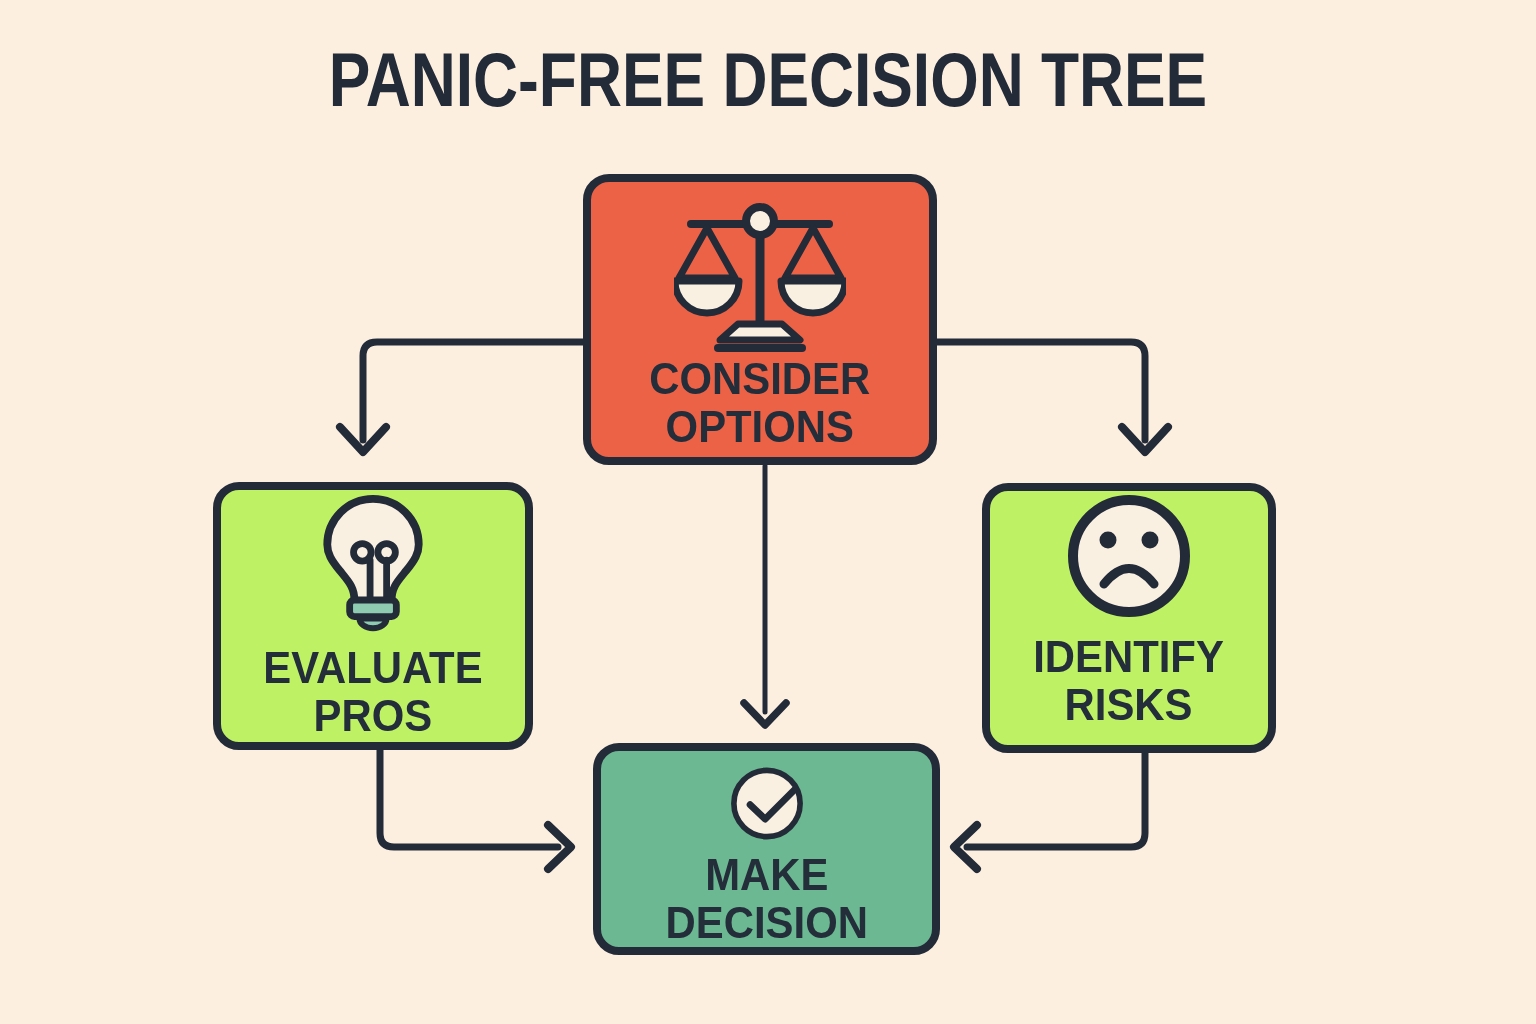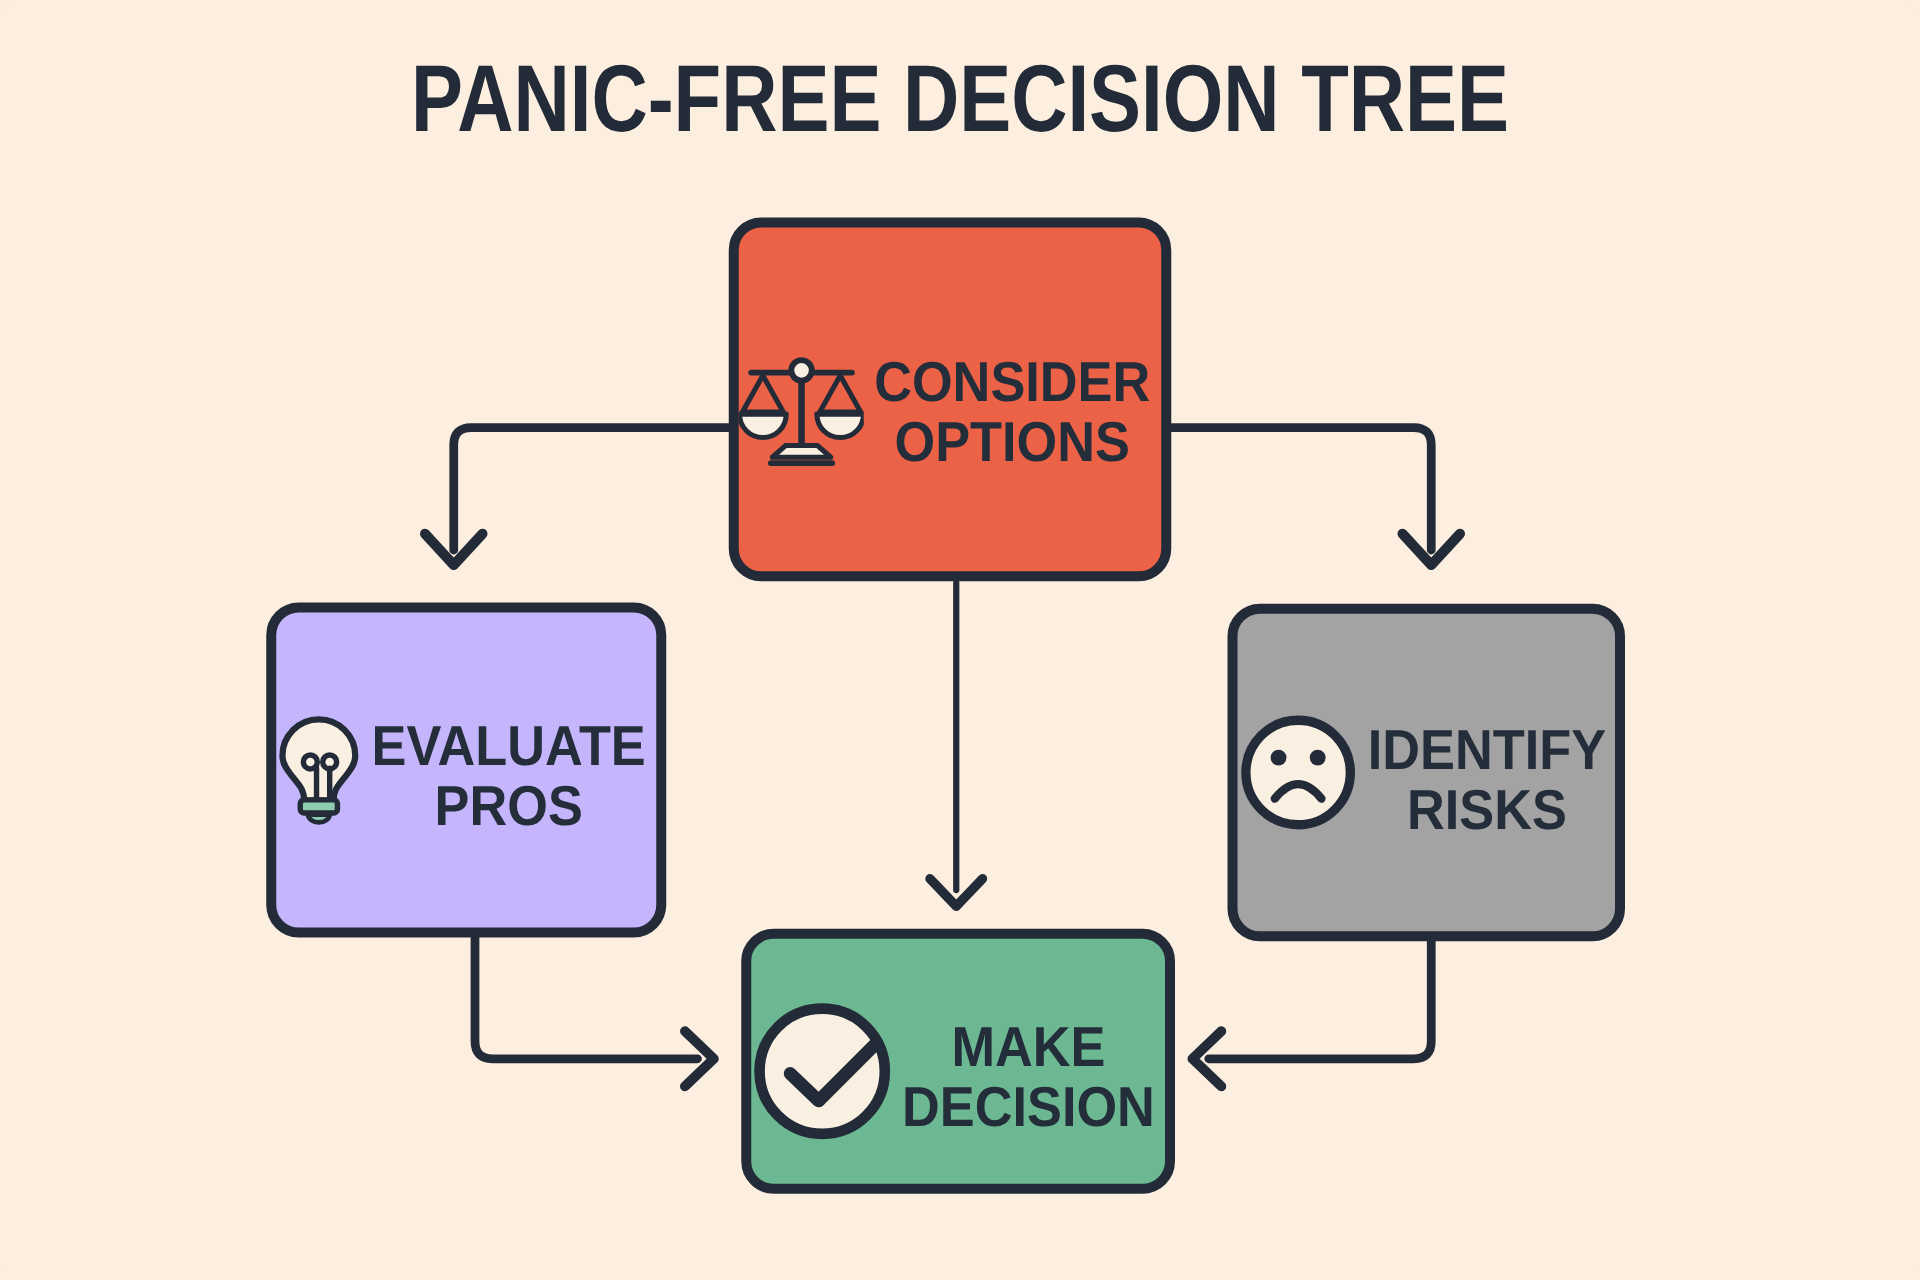--- a/index.html
+++ b/index.html
@@ -9,25 +9,25 @@
   }
   .title{
     position:absolute;top:40px;left:0;width:1536px;text-align:center;
     font-size:76px;font-weight:700;line-height:1.05;color:#232b38;
     transform:scaleX(.82);letter-spacing:0;white-space:nowrap;
   }
   .arrows{position:absolute;left:0;top:0;z-index:1;}
   .node{
     position:absolute;z-index:2;box-sizing:border-box;
     border:8px solid #232b38;border-radius:26px;
-    display:flex;flex-direction:row;align-items:center;
+    display:flex;flex-direction:column;align-items:center;
   }
   .node-consider{left:583px;top:174px;width:354px;height:291px;background:#ec6246;padding-top:19px;}
-  .node-evaluate{left:213px;top:482px;width:320px;height:268px;background:#c4b5fd;padding-top:2px;}
-  .node-identify{left:982px;top:483px;width:318px;height:270px;background:#a3a3a3;}
+  .node-evaluate{left:213px;top:482px;width:320px;height:268px;background:#bef264;padding-top:2px;}
+  .node-identify{left:982px;top:483px;width:294px;height:270px;background:#bef264;}
   .node-decision{left:593px;top:743px;width:347px;height:212px;background:#6cb892;padding-top:15px;}
   .node-label{
     margin-top:8px;text-align:center;font-size:45px;font-weight:700;
     line-height:48px;color:#242d3a;transform:scaleX(.93);white-space:nowrap;
   }
   .node-consider .node-label{margin-top:2px;}
   .node-identify .node-label{margin-top:12px;}
   .node-decision .node-label{margin-top:10px;}
   .icon{display:block;}
 </style>

